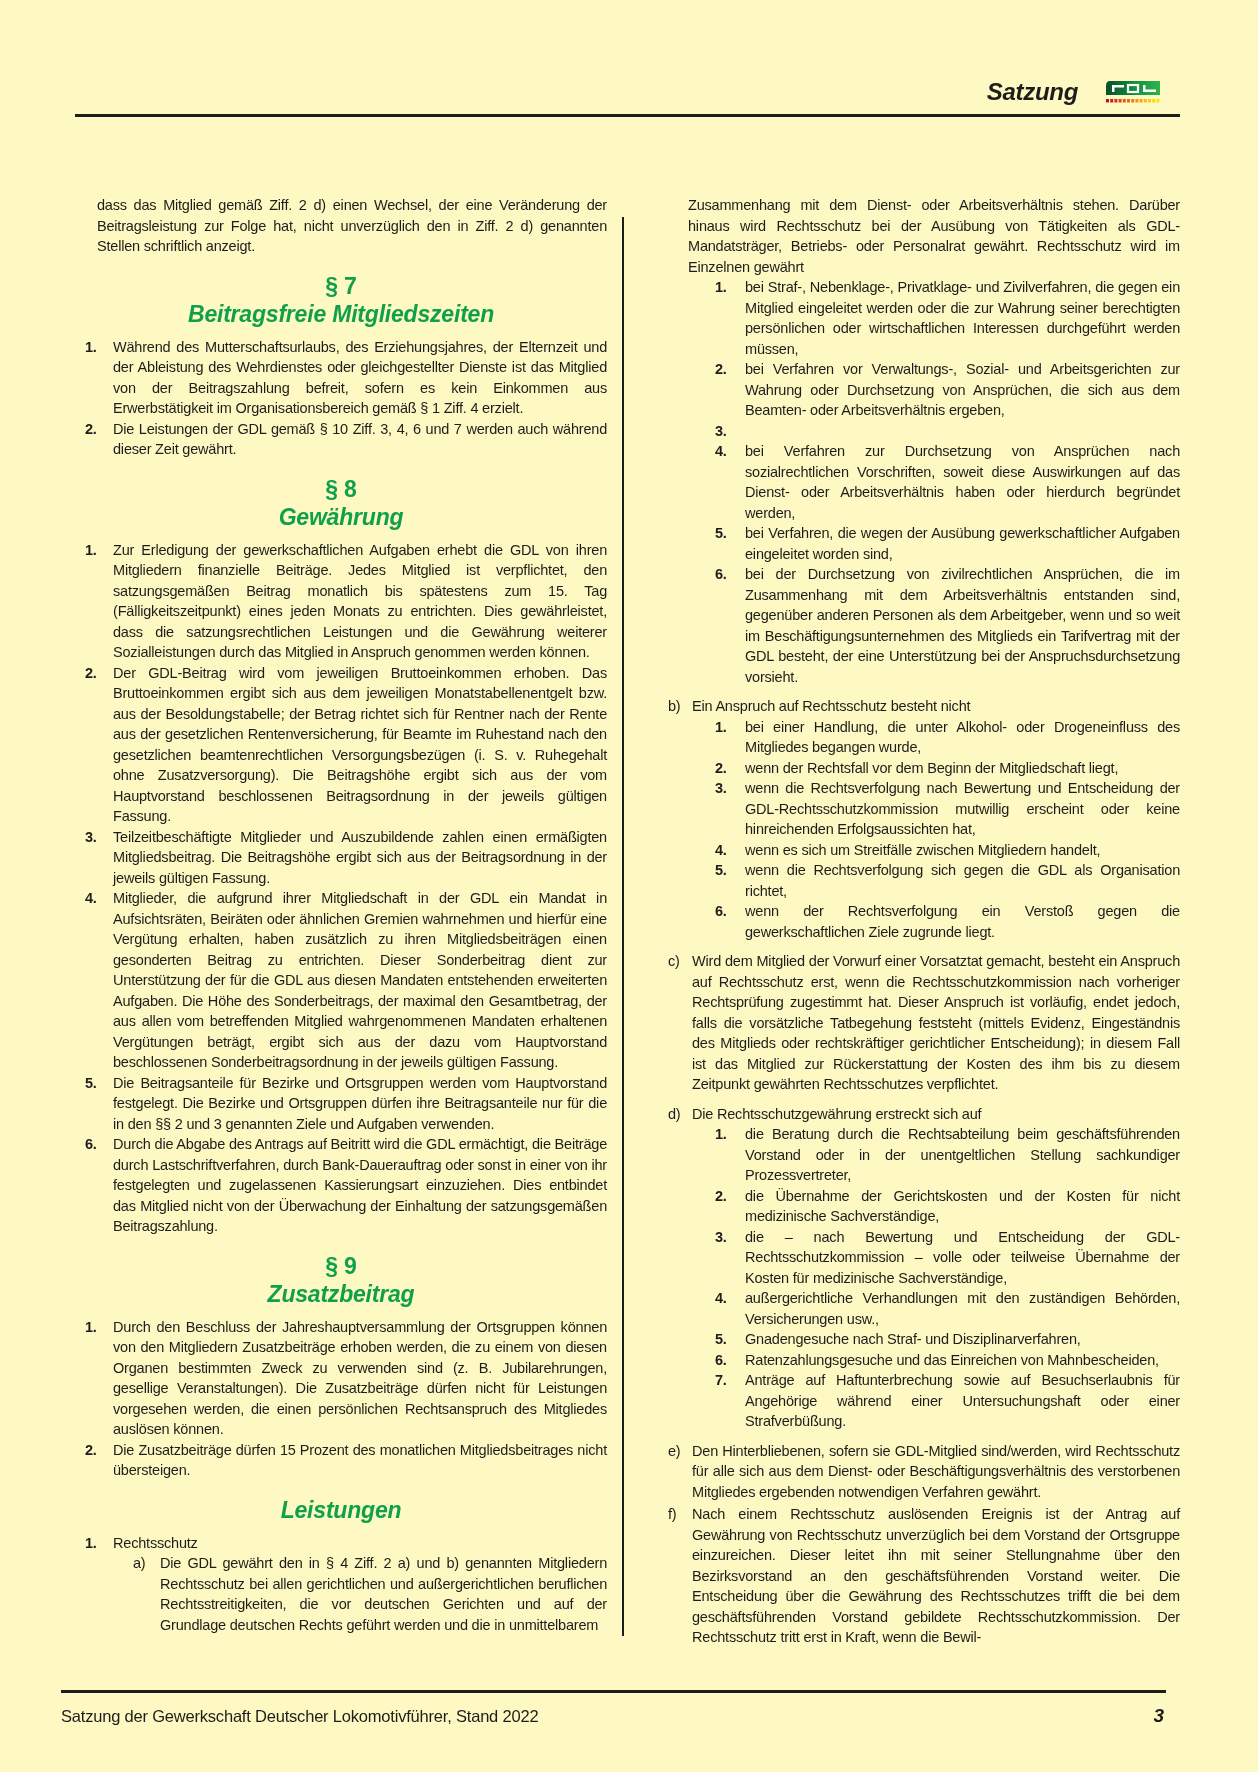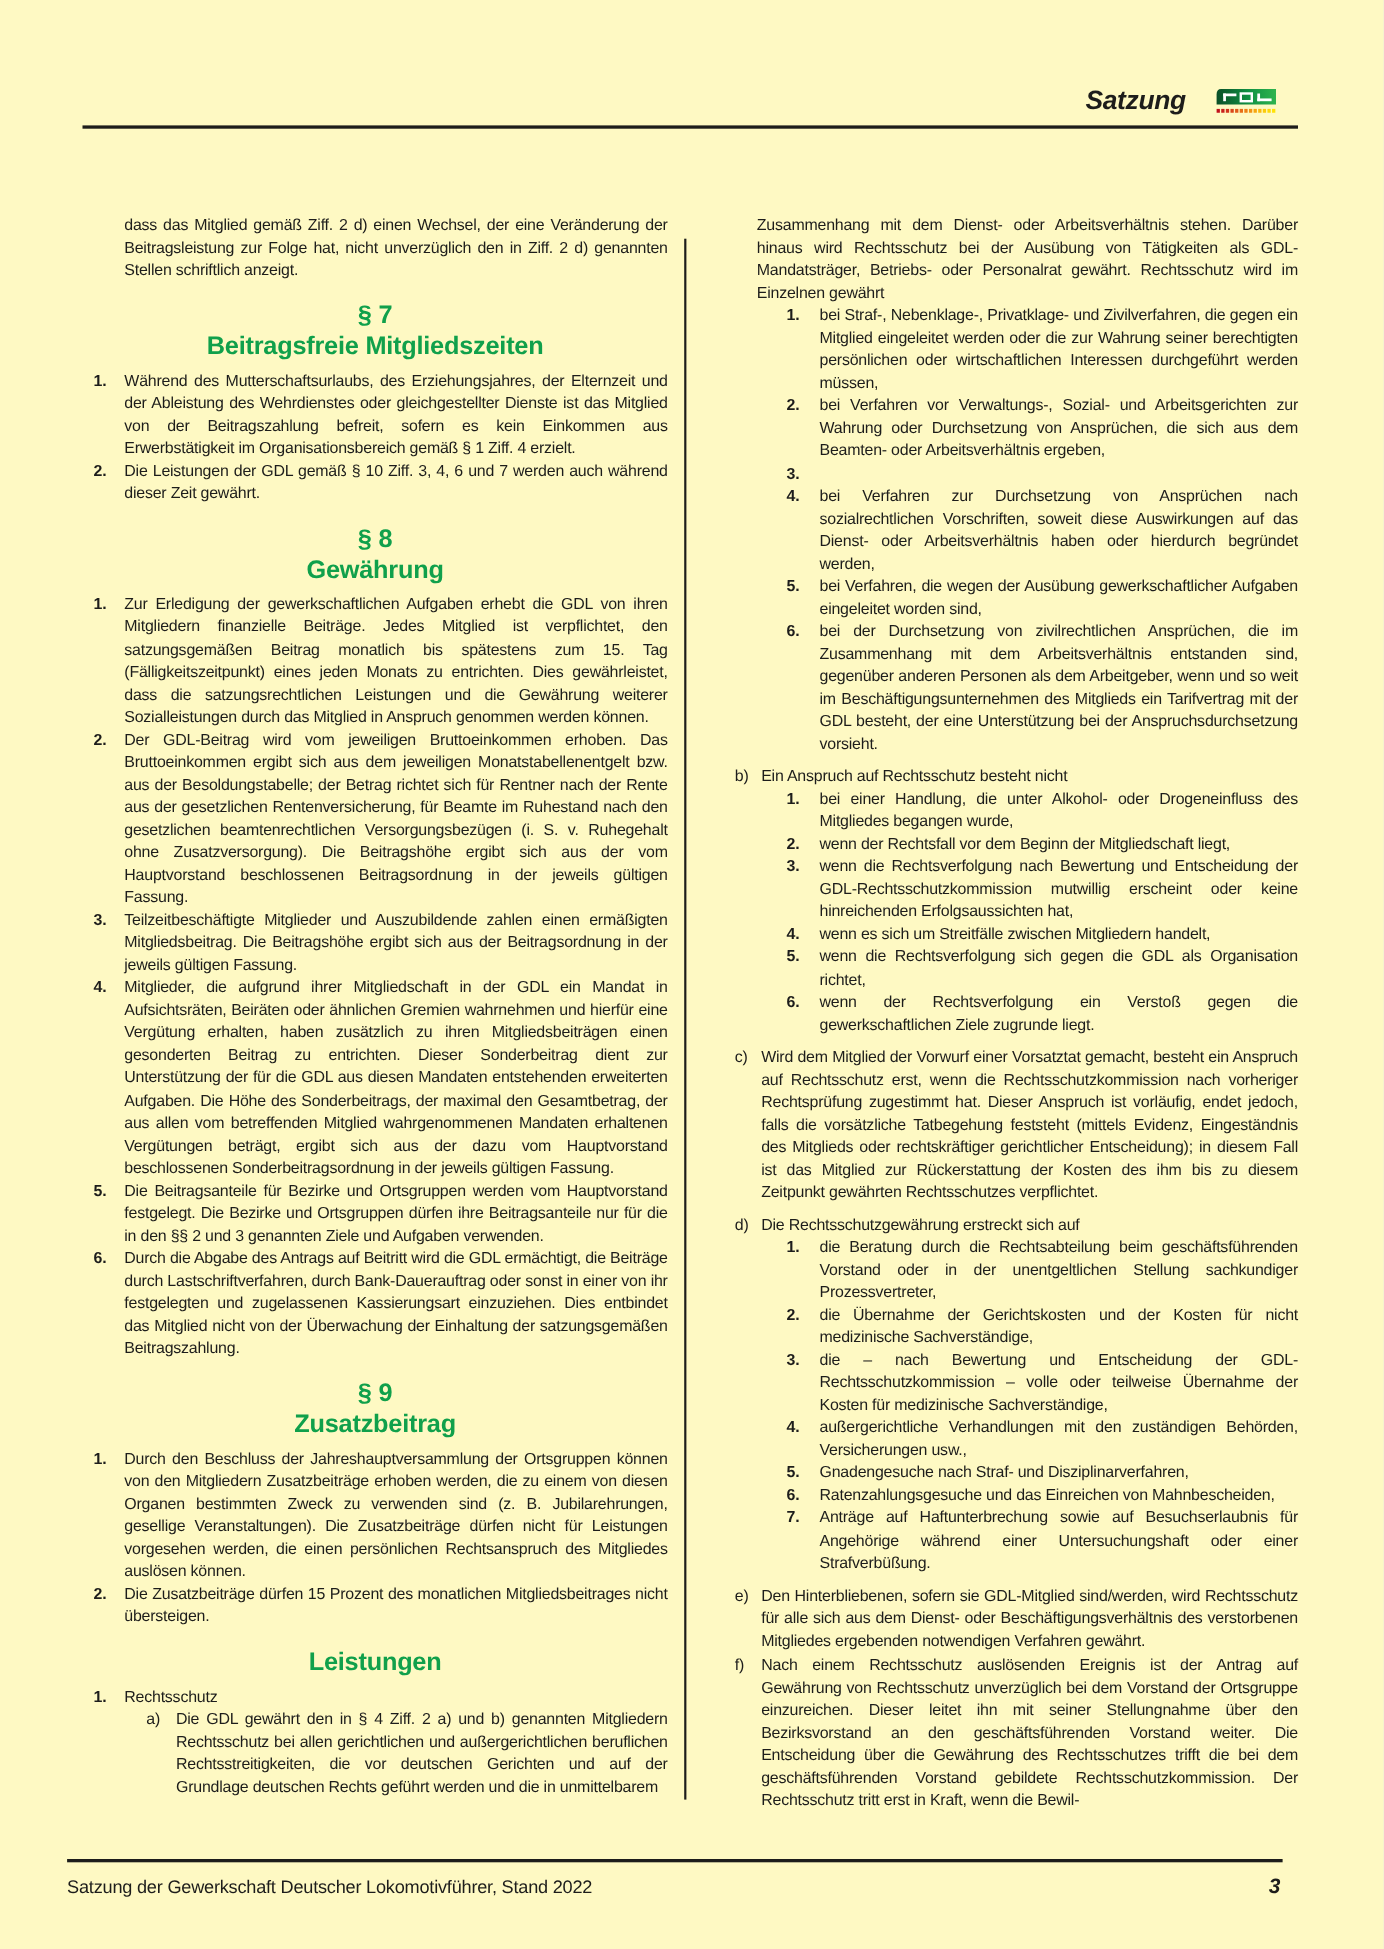--- a/index.html
+++ b/index.html
@@ -13,24 +13,24 @@
   
   .hdr{margin-top:66px;height:40px;display:flex;justify-content:flex-end;align-items:flex-end;gap:26px;padding-right:18px;}
   .hdr-title{font-size:24px;font-weight:bold;font-style:italic;letter-spacing:-0.3px;}
   .hdr-rule{margin-top:8px;border-top:3px solid var(--text,#1d1d1b);height:0;}
   
   .cols{display:flex;margin-top:78px;align-items:stretch;}
   .col-l{width:532px;flex:none;}
   .divider{width:2px;background:var(--text,#1d1d1b);flex:none;margin:22px 17px 12px 15px;}
   .col-r{flex:1;min-width:0;}
   p,.itm{font-size:14.5px;line-height:20.5px;letter-spacing:-0.2px;text-align:justify;margin:0;hyphens:auto;-webkit-hyphens:auto;}
-  .cont-par{margin-left:38px;}
+  .cont-par{margin-left:22px;}
   .heading{text-align:center;color:var(--accent,#10a04b);font-weight:bold;font-size:23px;line-height:28px;margin:15px 0 9px 0;letter-spacing:-0.2px;}
   .heading .hnum{display:block;}
-  .heading .htitle{display:block;}
+  .heading .htitle{display:block;font-style:italic;}
   .itm{display:flex;}
   .itm .mk{flex:none;}
   .itm .tx{flex:1;min-width:0;text-align:justify;}
   
   .col-l .itm{padding-left:10px;}
   .col-l .itm .mk{width:28px;font-weight:bold;}
   .col-l .sub{padding-left:58px;}
   .col-l .sub .mk{width:27px;font-weight:normal;}
   
   .col-r .cont-par{margin-left:47px;}

